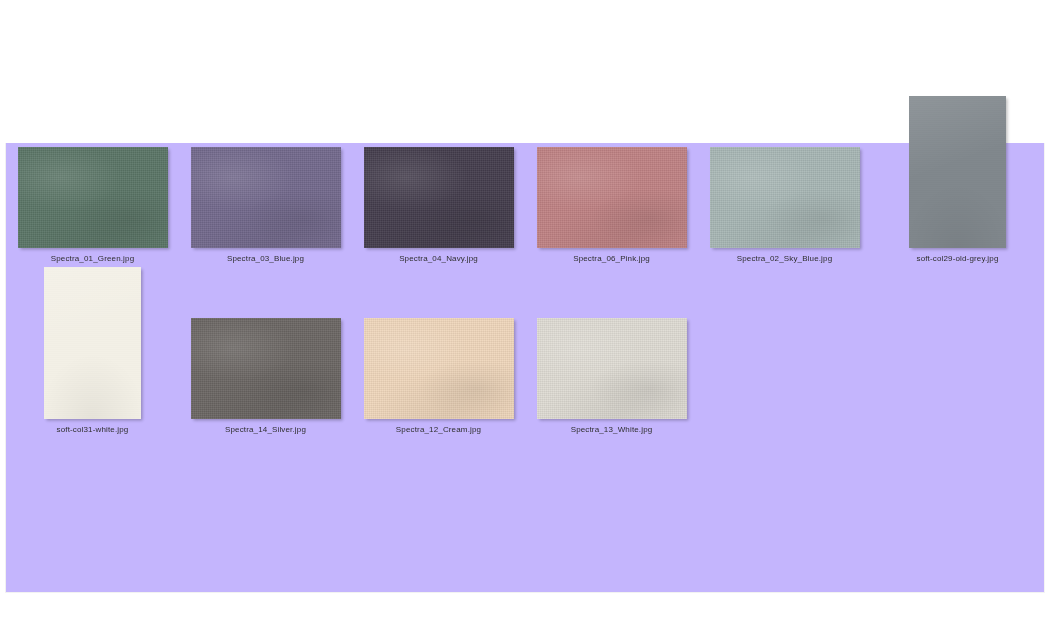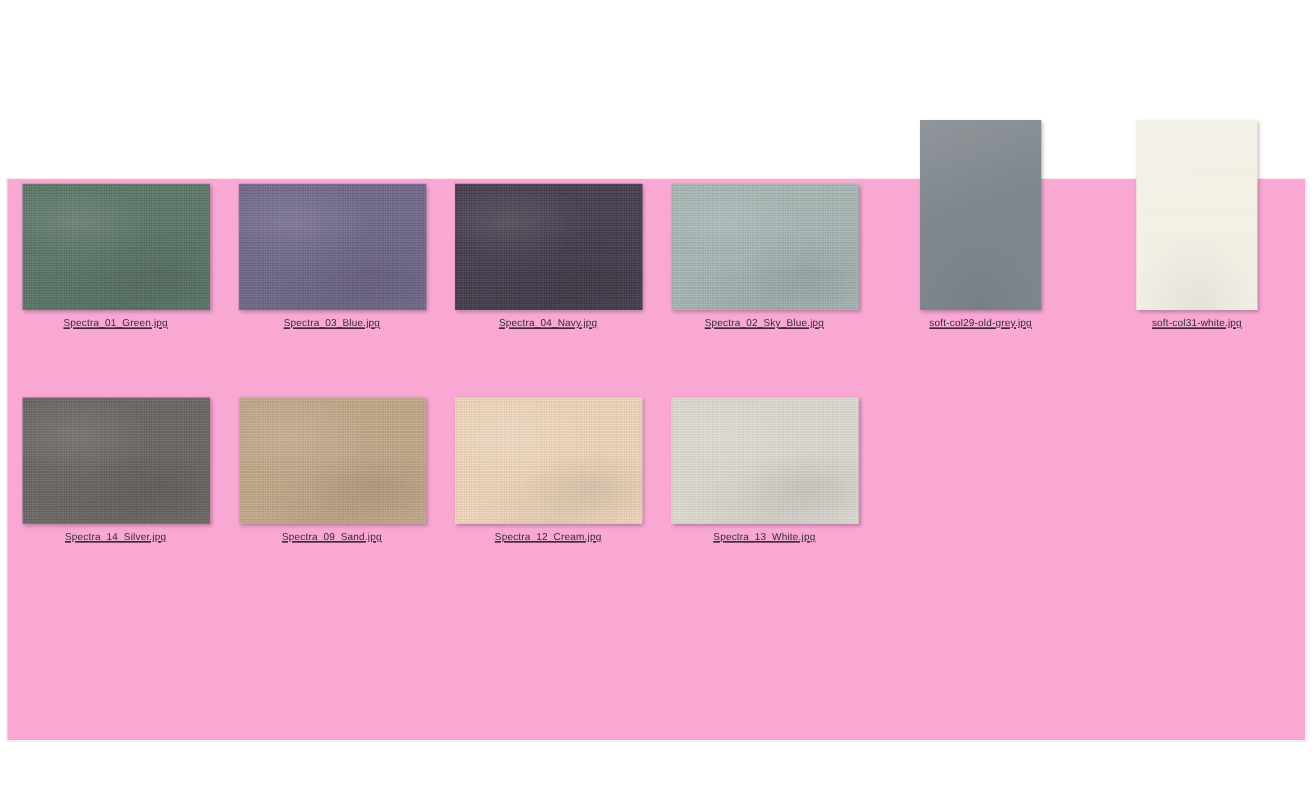--- a/index.html
+++ b/index.html
@@ -34,26 +34,25 @@
     background: #ffffff;
   }
 
   
   #gallery-panel {
     position: absolute;
     left: 5px;
     top: 143px;
     width: 1040px;
     height: 450px;
-    background: #f9a8d4;
+    background: #c4b5fd;
     border-left: 1px solid #f1f1f1;
     border-right: 1px solid #f4f4f4;
     border-bottom: 1px solid #f2f2f2;
     box-sizing: border-box;
-    text-decoration: underline;
   }
 
   #grid {
     position: relative;
     width: 100%;
     height: 100%;
     display: grid;
     grid-template-columns: repeat(6, 1fr);
     grid-template-rows: 125px 171px 154px;
   }
@@ -149,20 +148,26 @@
           <div class="caption">Spectra_03_Blue.jpg</div>
         </div>
         <div class="cell">
           <div class="thumb-wrap">
             <div class="thumb" style="width: 150px; height: 101px; background: rgb(68, 61, 77);"></div>
           </div>
           <div class="caption">Spectra_04_Navy.jpg</div>
         </div>
         <div class="cell">
           <div class="thumb-wrap">
+            <div class="thumb" style="width: 150px; height: 101px; background: rgb(191, 129, 131);"></div>
+          </div>
+          <div class="caption">Spectra_06_Pink.jpg</div>
+        </div>
+        <div class="cell">
+          <div class="thumb-wrap">
             <div class="thumb" style="width: 150px; height: 101px; background: rgb(167, 182, 180);"></div>
           </div>
           <div class="caption">Spectra_02_Sky_Blue.jpg</div>
         </div>
         <div class="cell">
           <div class="thumb-wrap">
             <div class="thumb smooth" style="width: 97px; height: 152px; background: rgb(128, 135, 140);"></div>
           </div>
           <div class="caption">soft-col29-old-grey.jpg</div>
         </div>
@@ -170,26 +175,20 @@
           <div class="thumb-wrap">
             <div class="thumb smooth" style="width: 97px; height: 152px; background: rgb(243, 240, 230);"></div>
           </div>
           <div class="caption">soft-col31-white.jpg</div>
         </div>
         <div class="cell">
           <div class="thumb-wrap">
             <div class="thumb" style="width: 150px; height: 101px; background: rgb(107, 102, 99);"></div>
           </div>
           <div class="caption">Spectra_14_Silver.jpg</div>
-        </div>
-        <div class="cell">
-          <div class="thumb-wrap">
-            <div class="thumb" style="width: 150px; height: 101px; background: rgb(196, 169, 140);"></div>
-          </div>
-          <div class="caption">Spectra_09_Sand.jpg</div>
         </div>
         <div class="cell">
           <div class="thumb-wrap">
             <div class="thumb" style="width: 150px; height: 101px; background: rgb(239, 214, 187);"></div>
           </div>
           <div class="caption">Spectra_12_Cream.jpg</div>
         </div>
         <div class="cell">
           <div class="thumb-wrap">
             <div class="thumb" style="width: 150px; height: 101px; background: rgb(222, 219, 211);"></div>

